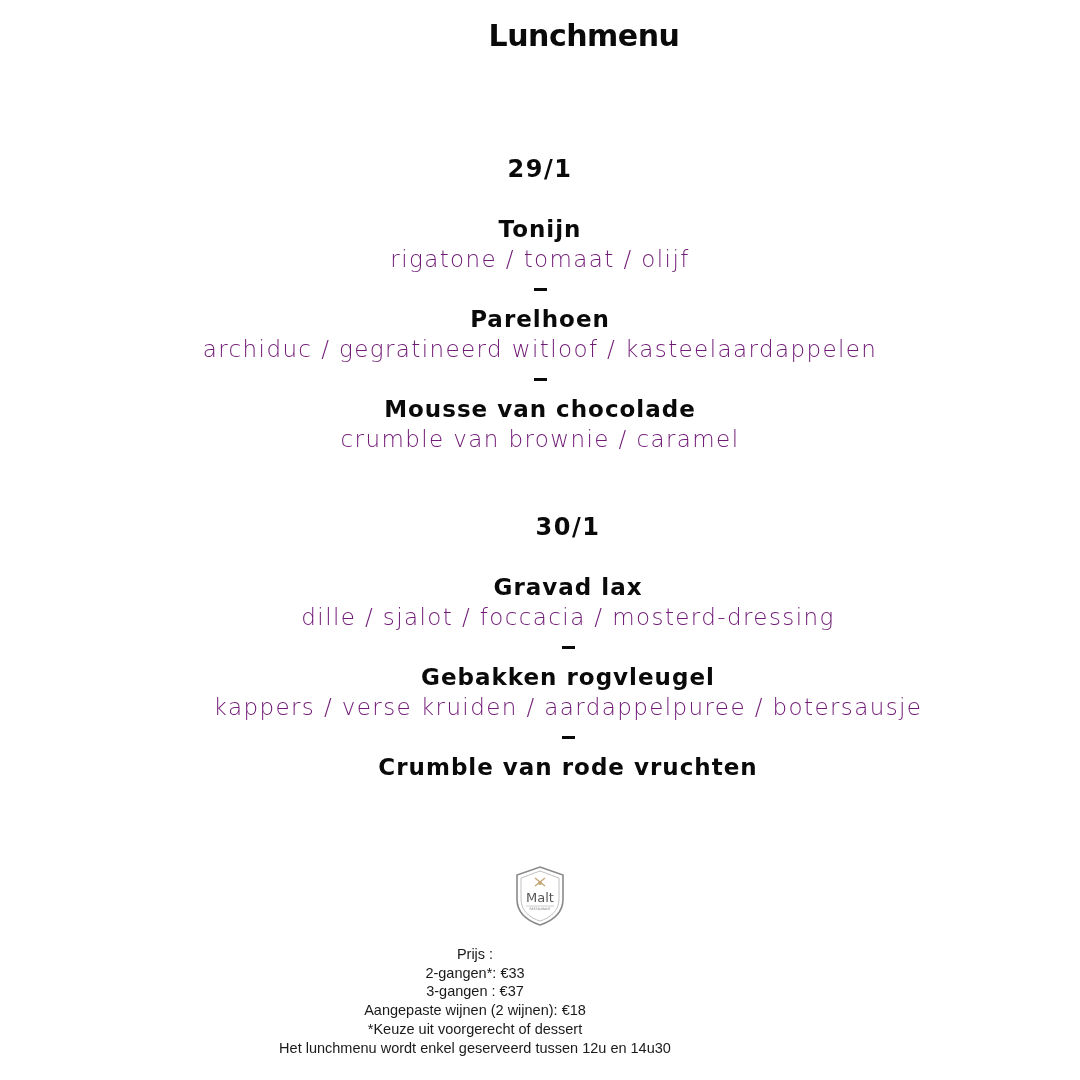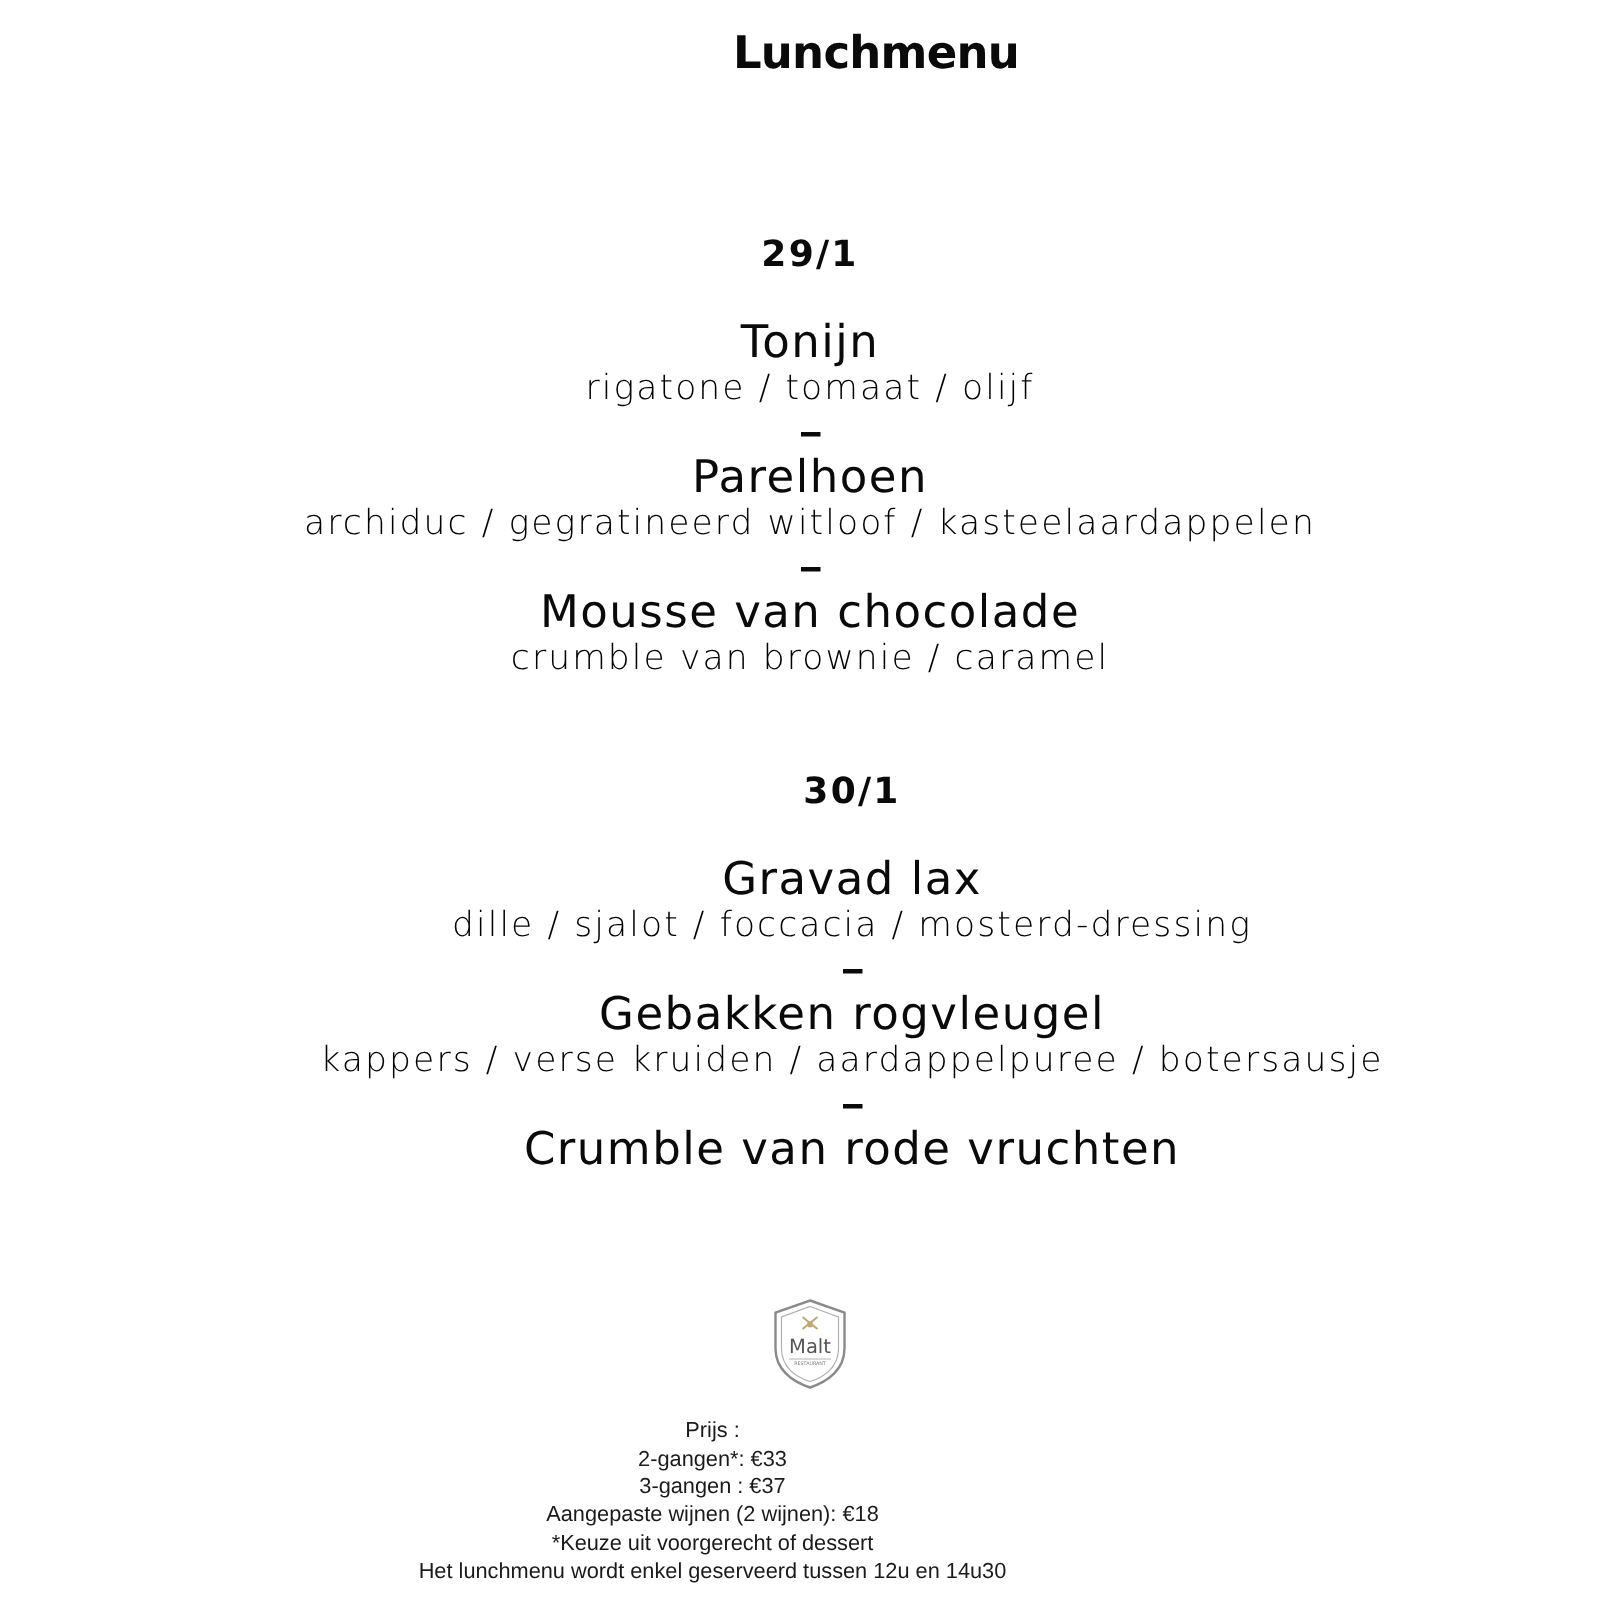--- a/index.html
+++ b/index.html
@@ -1,22 +1,22 @@
 <!DOCTYPE html>
 <html><head>
   <meta charset="utf-8">
   <style>
     html, body { margin:0; padding:0; background:#ffffff; }
     body { width:1080px; height:1080px; position:relative; overflow:hidden; color:#0a0a0a; font-family:"DejaVu Sans", sans-serif; }
     .title { position:absolute; top:18px; left:0; width:1080px; text-align:center; font-family:"DejaVu Sans", sans-serif; font-weight:bold; font-size:30px; letter-spacing:-0.5px;margin-left:44px; }
     .day { position:absolute; left:0; width:1080px; text-align:center; }
     .date { font-weight:bold; font-size:24px; letter-spacing:1.5px; line-height:30px; height:30px; }
     .gap { height:30px; }
-    .dish { font-weight:normal; font-size:30px; letter-spacing:1px; line-height:30px; height:30px; }
-    .desc { font-family:"DejaVu Sans", sans-serif; font-weight:200; font-size:23px; letter-spacing:1.4px; line-height:30px; height:30px; color:#000000; }
+    .dish { font-weight:bold; font-size:23px; letter-spacing:1px; line-height:30px; height:30px; }
+    .desc { font-family:"DejaVu Sans", sans-serif; font-weight:200; font-size:23px; letter-spacing:1.4px; line-height:30px; height:30px; color:#701a75; }
     .sep { height:30px; line-height:30px; }
     .sep span { display:inline-block; width:13px; height:3px; background:#0a0a0a; vertical-align:middle; }
     .logo { position:absolute; left:514px; top:865px; width:52px; height:62px; }
     .footer { position:absolute; top:945px; left:0; width:950px; text-align:center; font-family:"Liberation Sans", sans-serif; font-size:14.5px; line-height:18.7px; color:#1a1a1a; }
   </style>
 </head>
 <body>
 
 <div class="title">Lunchmenu</div>
 

